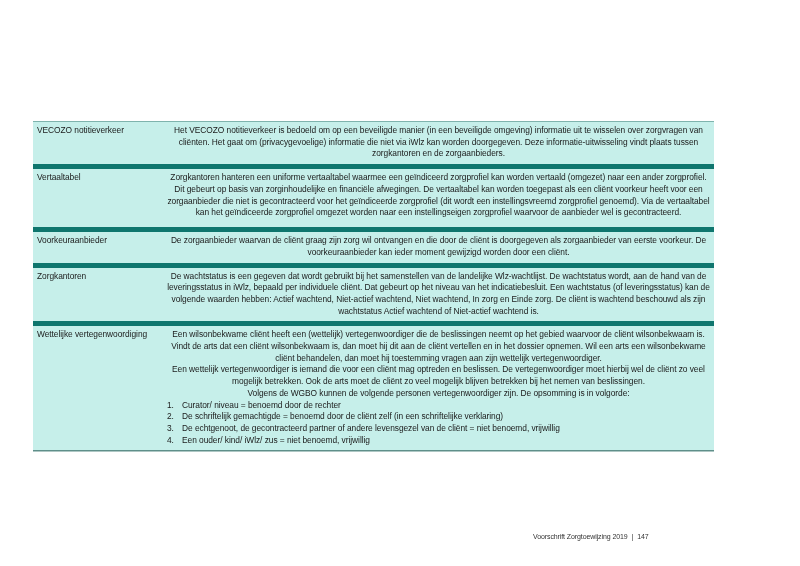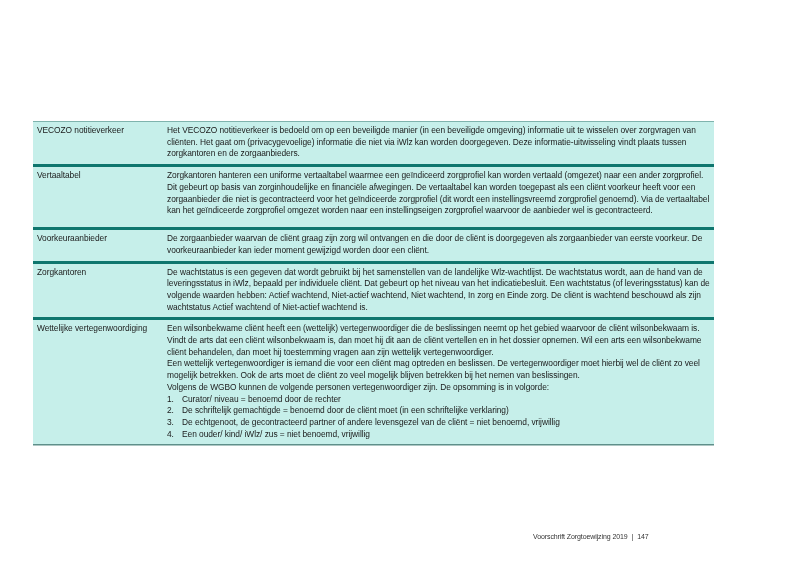--- a/index.html
+++ b/index.html
@@ -8,26 +8,26 @@
     font-family: "Liberation Sans", sans-serif; color: #1a1a1a;
   }
   .page { position: absolute; left: 0; top: 0; width: 800px; height: 566px; }
   table.glossary {
     position: absolute; left: 33px; top: 121px; width: 681px;
     border-collapse: collapse; background: #c6efea;
     font-size: 8.4px; line-height: 11.7px; letter-spacing: -0.05px;
     box-shadow: 0 1.5px 0 #5f8f8a;
     padding-left: 40px;
   }
-  table.glossary tr { border-top: 3px solid #0f766e; }
+  table.glossary tr { border-top: 5px solid #0f766e; }
   table.glossary tr:first-child { border-top: 1px solid #7fb3ad; }
   table.glossary td { vertical-align: top; padding: 3px 4px 4px 4px; }
   td.term { width: 122px; padding-left: 5px; }
   td.def { padding-left: 5px; padding-right: 4px; }
-  .def p { margin: 0; }
+  .def p { margin: 0; text-align: center; }
   ol.wgbo { margin: 0; padding: 0; list-style: none; }
   ol.wgbo li { display: flex; }
   ol.wgbo li .num { width: 15px; flex: none; }
   .footer {
     position: absolute; left: 533px; top: 533px; font-size: 7px; color: #333;
     white-space: nowrap; letter-spacing: -0.1px;
   }
   .footer .sep { margin: 0 4px; }
 </style>
 </head>
@@ -66,21 +66,21 @@
           <p>Een wilsonbekwame cliënt heeft een (wettelijk) vertegenwoordiger die de beslissingen neemt op het gebied waarvoor de cliënt wilsonbekwaam is. Vindt de arts dat een cliënt wilsonbekwaam is, dan moet hij dit aan de cliënt vertellen en in het dossier opnemen. Wil een arts een wilsonbekwame cliënt behandelen, dan moet hij toestemming vragen aan zijn wettelijk vertegenwoordiger.</p>
           <p>Een wettelijk vertegenwoordiger is iemand die voor een cliënt mag optreden en beslissen. De vertegenwoordiger moet hierbij wel de cliënt zo veel mogelijk betrekken. Ook de arts moet de cliënt zo veel mogelijk blijven betrekken bij het nemen van beslissingen.</p>
           <p>Volgens de WGBO kunnen de volgende personen vertegenwoordiger zijn. De opsomming is in volgorde:</p>
           <ol class="wgbo">
             <li>
               <span class="num">1.</span>
               <span>Curator/ niveau = benoemd door de rechter</span>
             </li>
             <li>
               <span class="num">2.</span>
-              <span>De schriftelijk gemachtigde = benoemd door de cliënt moet (in een schriftelijke verklaring)</span>
+              <span>De schriftelijk gemachtigde = benoemd door de cliënt zelf (in een schriftelijke verklaring)</span>
             </li>
             <li>
               <span class="num">3.</span>
               <span>De echtgenoot, de gecontracteerd partner of andere levensgezel van de cliënt = niet benoemd, vrijwillig</span>
             </li>
             <li>
               <span class="num">4.</span>
               <span>Een ouder/ kind/ iWlz/ zus = niet benoemd, vrijwillig</span>
             </li>
           </ol>

